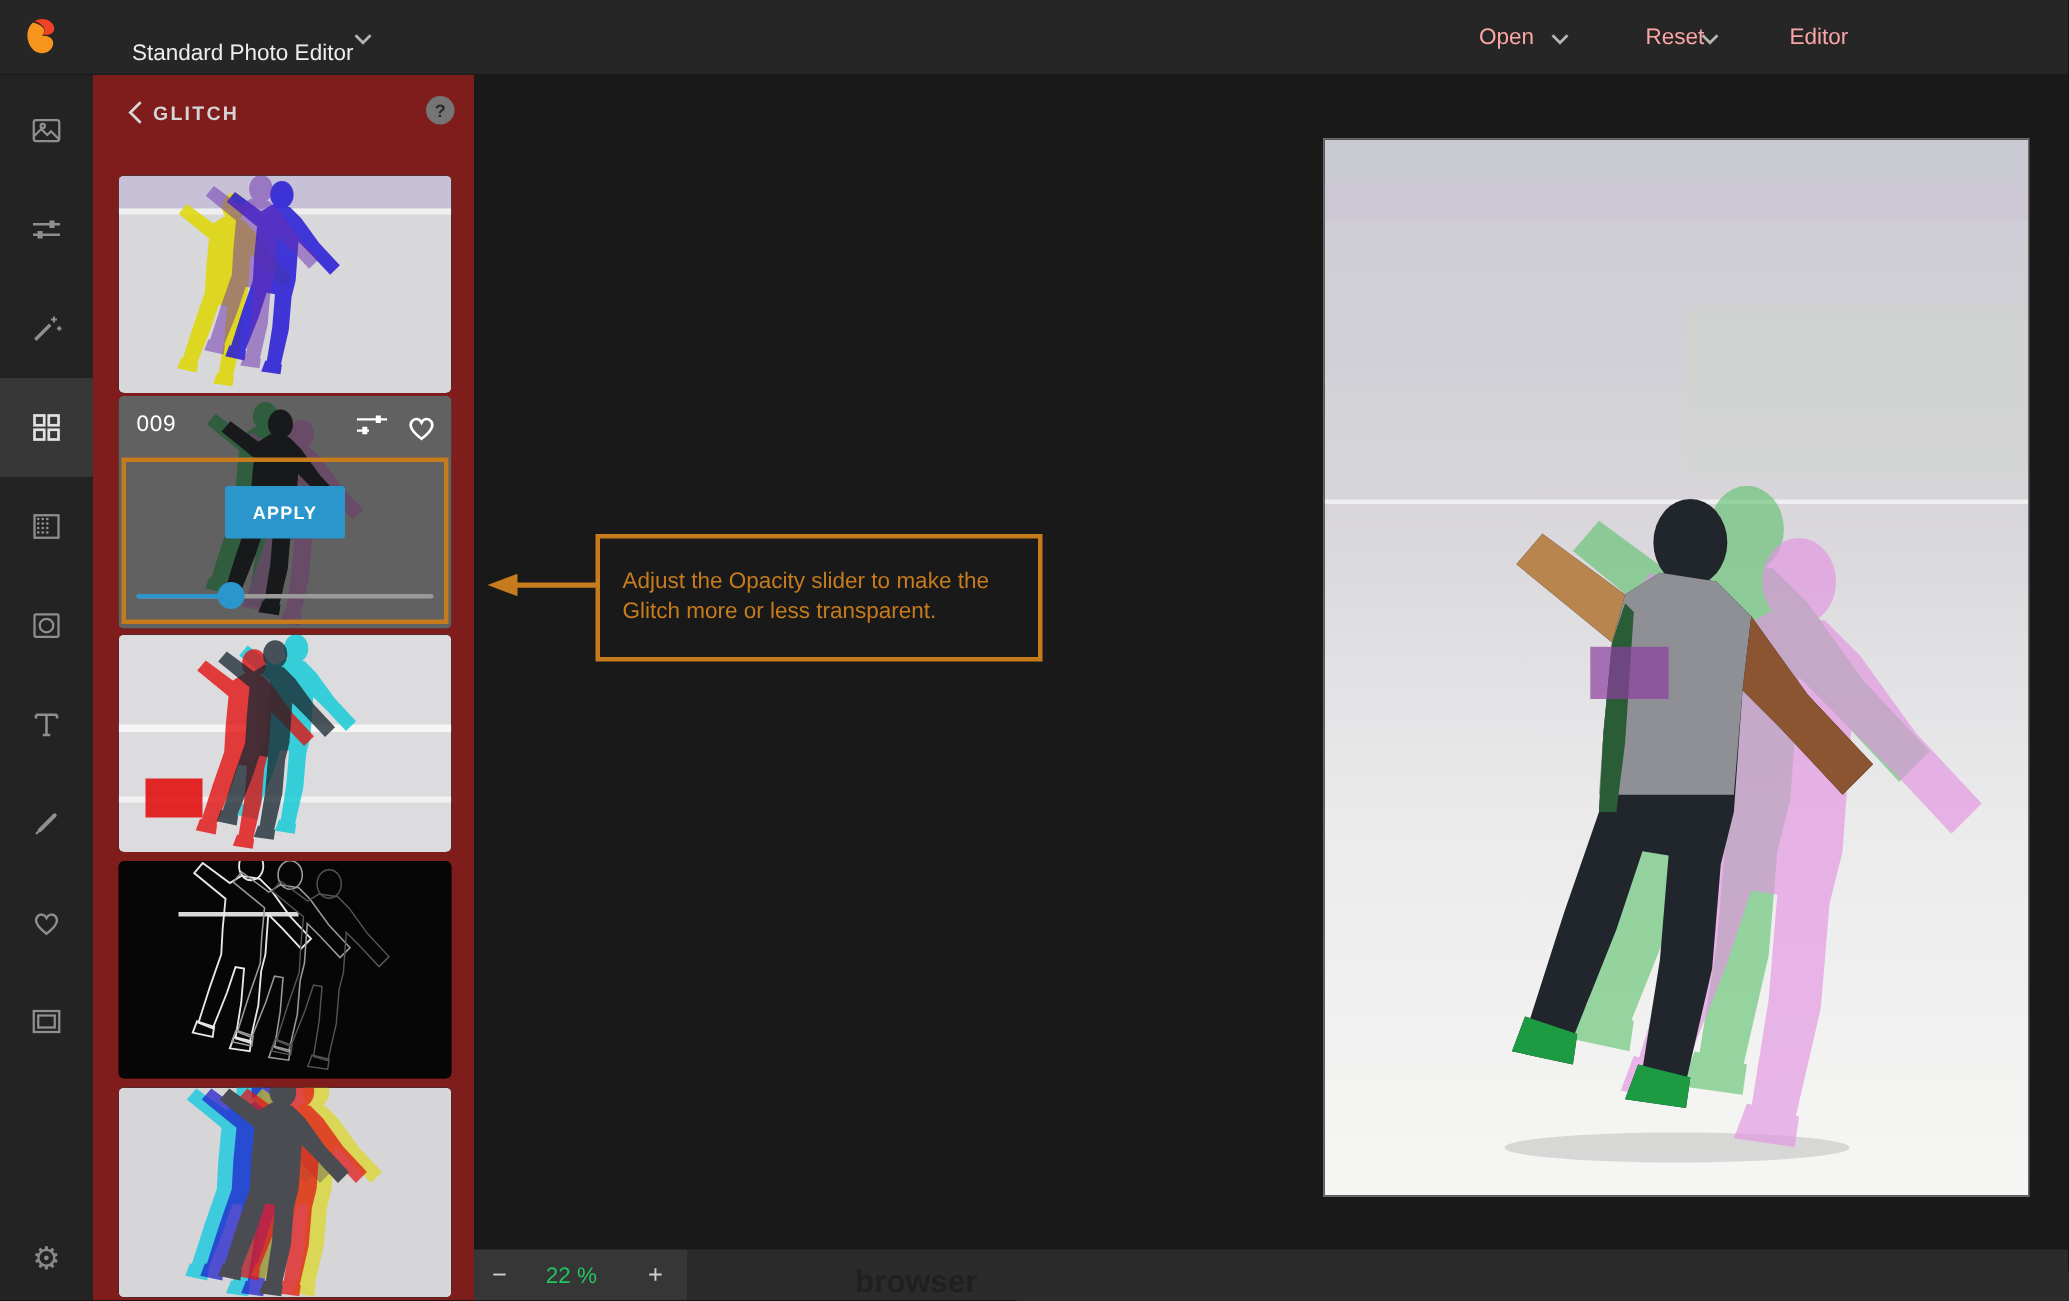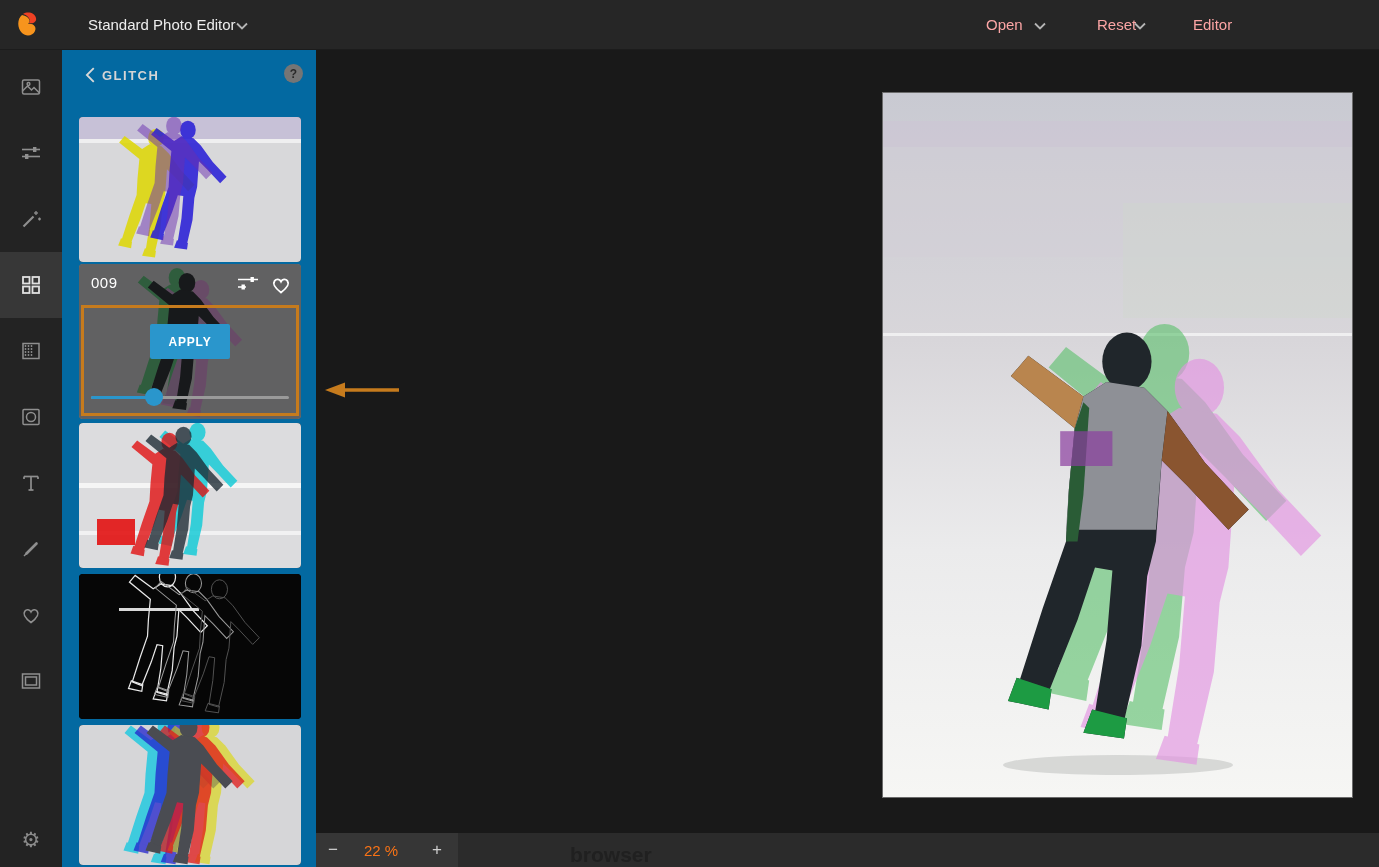--- a/index.html
+++ b/index.html
@@ -6,29 +6,29 @@
   html,body { background:#111; }
   .screen{
     position:relative; width:1379px; height:867px; overflow:hidden;
     background:#191919; font-family:"Liberation Sans",sans-serif;
     -webkit-font-smoothing:antialiased;
   }
   
   .topbar{position:absolute;left:0;top:0;width:1379px;height:50px;background:#262626;border-bottom:1px solid #1c1c1c;}
   .logo{position:absolute;left:14px;top:10px;width:30px;height:30px;cursor:pointer;}
   .tb-text{position:absolute;top:0;height:50px;line-height:50px;font-size:15px;color:#fca5a5;cursor:pointer;}
-  .tb-title{left:88px;color:#ededed;}
+  .tb-title{left:88px;color:#ededed;margin-top:11px;}
   .chev{position:absolute;top:22px;}
   
   .rail{position:absolute;left:0;top:50px;width:62px;height:817px;background:#232323;}
   .rail-btn{position:absolute;left:0;width:62px;height:66px;display:flex;align-items:center;justify-content:center;cursor:pointer;}
   .rail-btn.active{background:#373737;}
   .gear{font-size:21px;color:#8a8a8a;line-height:1;}
   
-  .panel{position:absolute;left:62px;top:50px;width:254px;height:817px;background:#0369a1;}
+  .panel{position:absolute;left:62px;top:50px;width:254px;height:817px;background:#7f1d1d;}
   .panel-back{position:absolute;left:18px;top:14px;width:22px;height:22px;cursor:pointer;}
   .panel-title{position:absolute;left:40px;top:18px;font-size:13px;font-weight:700;letter-spacing:1.5px;color:#d5d5d5;}
   .help{position:absolute;left:222px;top:14px;width:19px;height:19px;border-radius:50%;background:#757575;color:#2a2a2a;
         font-size:12px;font-weight:700;display:flex;align-items:center;justify-content:center;cursor:pointer;}
   .thumb{position:absolute;left:17px;width:222px;border-radius:4px;overflow:hidden;cursor:pointer;background:#000;}
   .thumb svg{display:block;}
   
   .sel-item{position:absolute;left:17px;top:214px;width:222px;height:155px;border-radius:4px;overflow:hidden;background:#3a3a3a;cursor:pointer;}
   .sel-bg{position:absolute;inset:0;}
   .sel-dim{position:absolute;inset:0;background:rgba(14,14,14,.55);}
@@ -44,21 +44,21 @@
   
   .photo{position:absolute;left:883px;top:93px;width:469px;height:704px;outline:1px solid #6b6b6b;}
   
   .ann-arrow{position:absolute;left:322px;top:378px;}
   .ann-box{position:absolute;left:397px;top:356px;width:298px;height:85px;border:3px solid #c67b1d;}
   .ann-text{position:absolute;left:15px;top:19px;width:264px;font-size:15px;line-height:19.5px;color:#c67b1d;}
   
   .bottombar{position:absolute;left:316px;top:833px;width:1063px;height:34px;background:#2b2b2b;}
   .zoomctl{position:absolute;left:0;top:0;width:142px;height:34px;background:#363636;display:flex;align-items:center;}
   .zbtn{width:34px;text-align:center;color:#cfcfcf;font-size:17px;cursor:pointer;user-select:none;}
-  .zval{width:62px;text-align:center;color:#f97316;font-size:15px;}
+  .zval{width:62px;text-align:center;color:#22c55e;font-size:15px;}
   .watermark{position:absolute;left:254px;top:10px;font-size:21px;font-weight:700;color:#202020;}
 </style>
 </head>
 <body>
 
 <div class="screen">
 
   <svg width="0" height="0" style="position:absolute">
     <defs>
       <g id="dancer">
@@ -290,20 +290,23 @@
       <rect x="28" y="38" width="18" height="12" fill="#8b3fa0" opacity="0.7"></rect>
       <path fill="#1d9b43" d="M13,123 L25,127 L24,134 L10,131 Z"></path>
       <path fill="#1d9b43" d="M39,134 L51,137 L50,144 L36,142 Z"></path>
     </g>
   </svg>
 
   <svg class="ann-arrow" width="78" height="24" viewBox="0 0 78 24">
     <line x1="20" y1="12" x2="77" y2="12" stroke="#c67b1d" stroke-width="3.5"></line>
     <polygon points="3,12 23,4.5 23,19.5" fill="#c67b1d"></polygon>
   </svg>
+  <div class="ann-box">
+    <div class="ann-text">Adjust the Opacity slider to make the Glitch more or less transparent.</div>
+  </div>
 
   <div class="bottombar">
     <div class="zoomctl">
       <span class="zbtn">−</span>
       <span class="zval">22 %</span>
       <span class="zbtn" style="margin-left:8px">+</span>
     </div>
     <span class="watermark">browser</span>
   </div>
 

